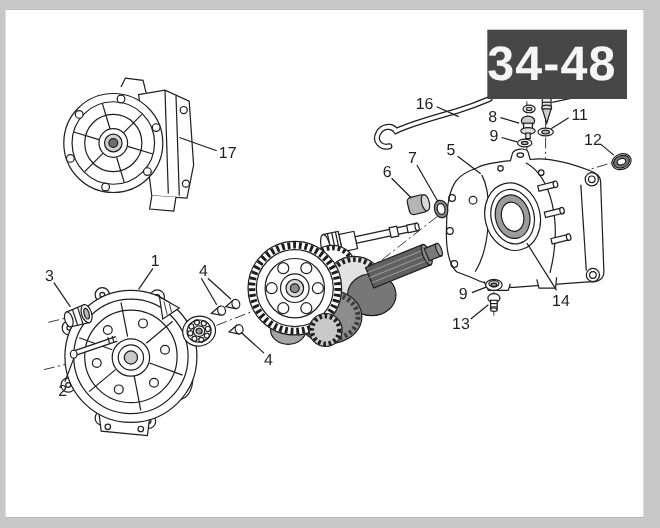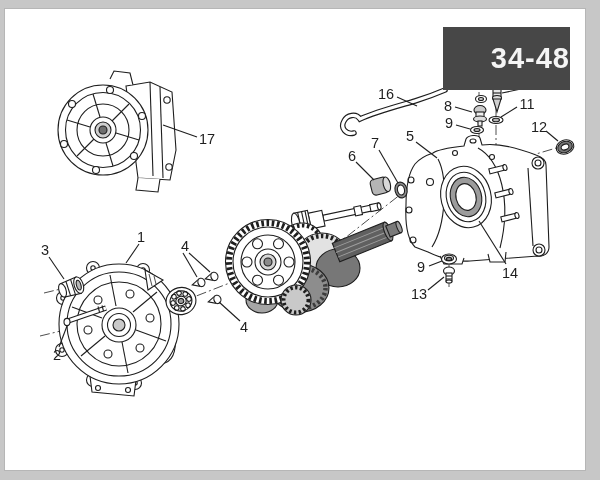--- a/index.html
+++ b/index.html
@@ -10,22 +10,22 @@
   }
   .paper{
     position:absolute;left:4px;top:8px;width:582px;height:463px;
     background:var(--paper-bg,#ffffff);
     border:1px solid #b6b6b6;box-sizing:border-box;
   }
   svg.art{position:absolute;left:0;top:0;display:block}
   .badge{
     position:absolute;left:443px;top:27px;width:127px;height:63px;
     background:var(--badge-bg,#474747);color:var(--badge-fg,#f5f5f5);
-    display:flex;align-items:center;justify-content:flex-end;
-    font-weight:bold;font-size:29px;letter-spacing:1px;
+    display:flex;align-items:center;justify-content:flex-start;
+    font-weight:bold;font-size:44px;letter-spacing:1px;
   }
   .callout{font-family:"Liberation Sans",sans-serif;font-size:14.5px;fill:var(--line,#1e1e1e);stroke:none;text-anchor:middle}
   .leader{stroke:var(--line,#1e1e1e);stroke-width:1.1}
   .axis{stroke:#3a3a3a;stroke-width:0.9;stroke-dasharray:10 3 2 3;fill:none}
   .hatch{stroke-width:0.8}
 </style>
 </head>
 <body>
 
 <div class="stage">

